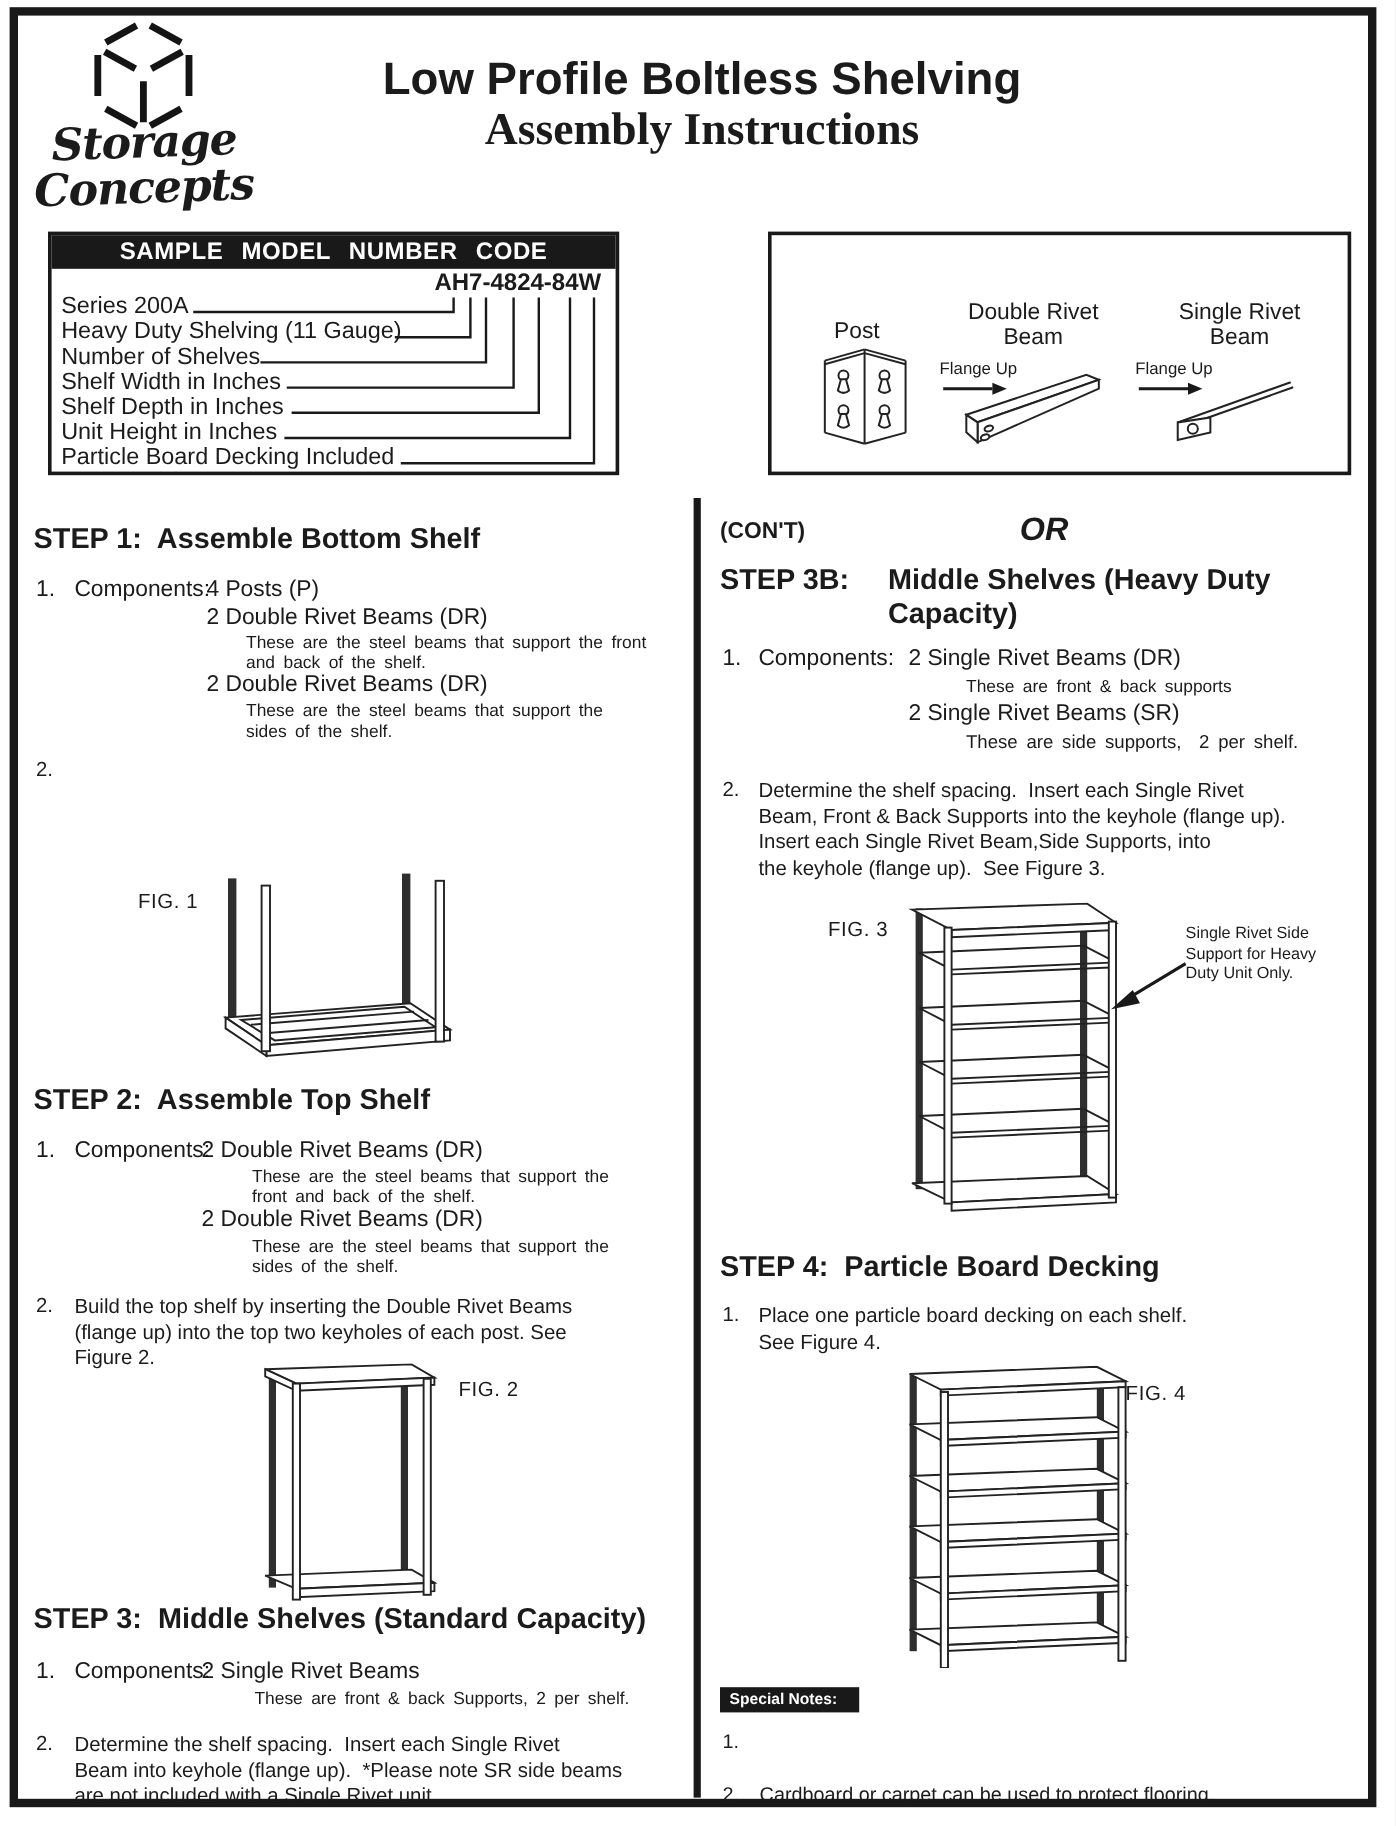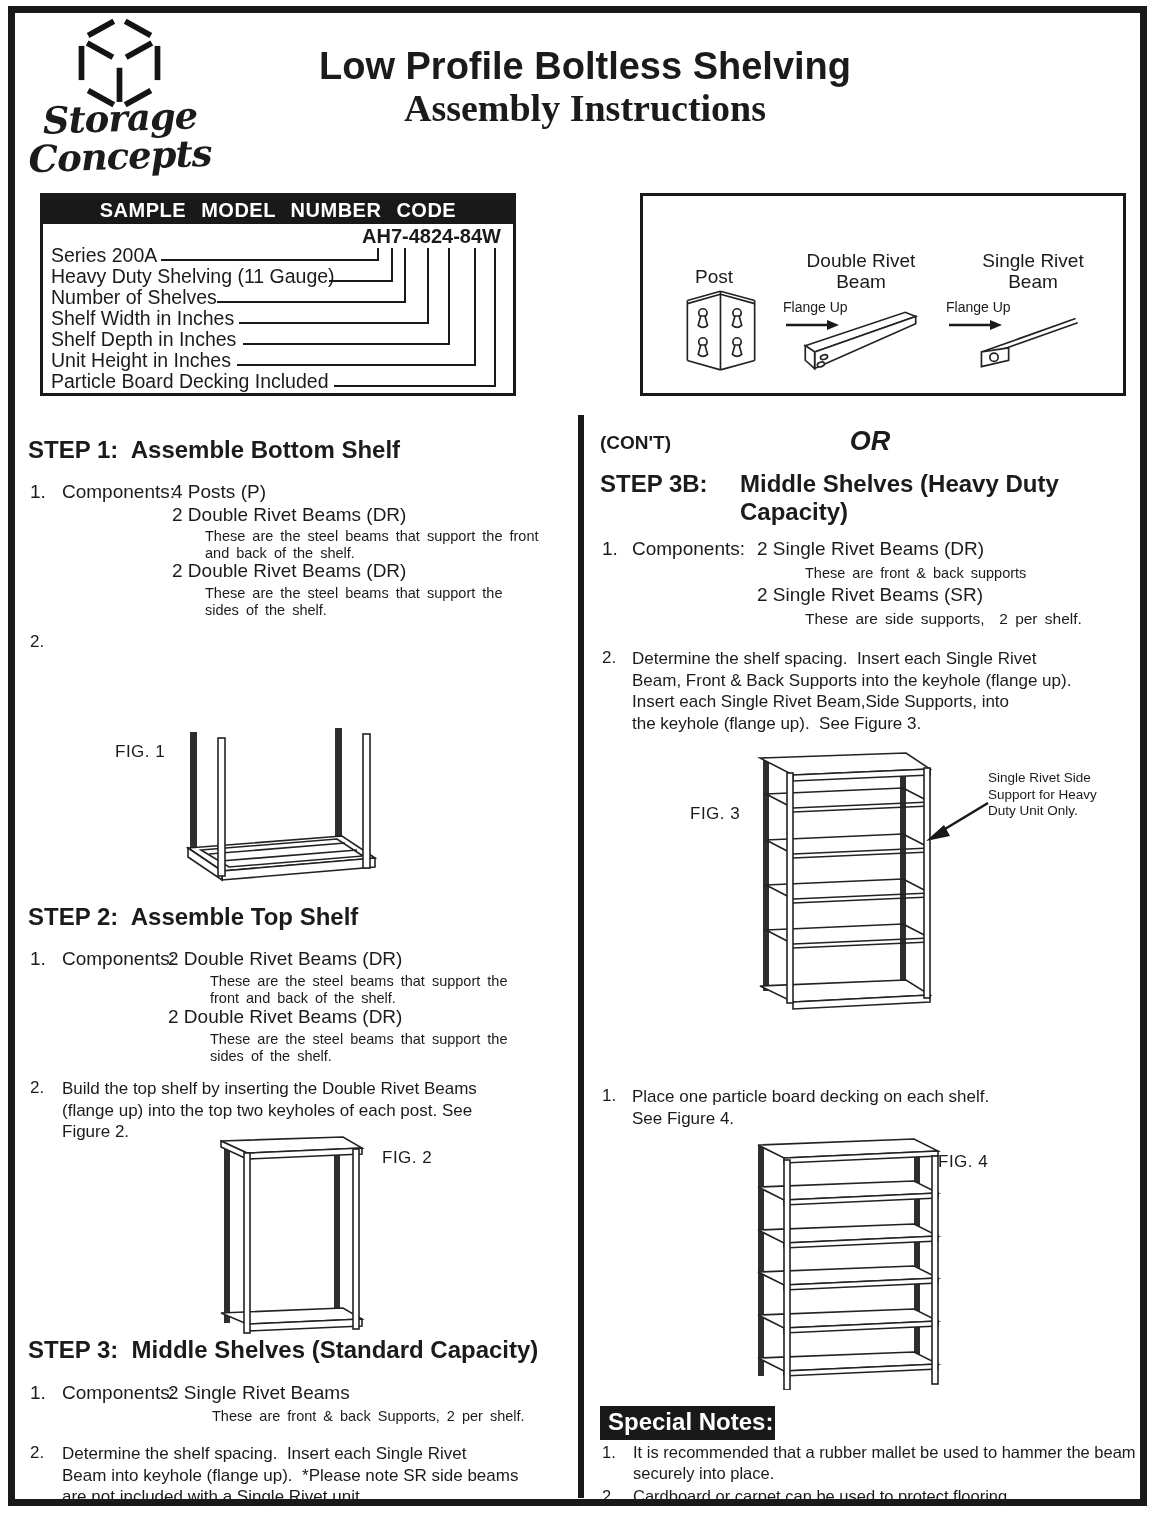--- a/index.html
+++ b/index.html
@@ -14,22 +14,22 @@
   .box{position:absolute;border:3px solid #191919;background:#fff;}
   .box-header{background:#191919;color:#fff;font-weight:bold;font-size:20px;
               text-align:center;letter-spacing:.5px;word-spacing:9px;height:28px;line-height:28px;}
   .step-h{font-size:24px;font-weight:bold;white-space:pre-wrap;}
   .num{font-size:19px;}
   .lbl{font-size:19px;}
   .comp{font-size:19px;}
   .desc{font-size:14.5px;line-height:17px;word-spacing:3px;white-space:pre-wrap;}
   .body-text{font-size:17px;line-height:21.5px;white-space:pre-wrap;}
   .fig-label{font-size:17px;letter-spacing:.5px;}
-  .notes-header{background:#191919;color:#fff;font-size:24px;font-weight:bold;
-                padding:2px 2px 4px 8px;display:inline-block;}
+  .notes-header{background:#191919;color:#fff;font-size:13px;font-weight:bold;
+                padding:2px 18px 4px 8px;display:inline-block;}
   .note-text{font-size:16.5px;line-height:21px;white-space:pre-wrap;}
   .small-cap{font-size:14px;}
   svg .ln{stroke:#222;fill:none;stroke-width:1.6;}
   svg .fillw{fill:#fff;stroke:#222;stroke-width:1.6;}
   svg .filld{fill:#2e2e2e;stroke:none;}
   svg .thick{stroke:#191919;stroke-width:2;fill:none;}
 </style>
 </head>
 <body>
 
@@ -247,21 +247,21 @@
   <div class="abs comp" style="left:757px;top:538px;">2 Single Rivet Beams (DR)</div>
   <div class="abs desc" style="left:805px;top:565px;width:260px;">These are front &amp; back supports</div>
   <div class="abs comp" style="left:757px;top:584px;">2 Single Rivet Beams (SR)</div>
   <div class="abs desc" style="left:805px;top:610px;width:300px;font-size:15.5px;">These are side supports,  2 per shelf.</div>
   <div class="abs num" style="left:602px;top:648px;font-size:17px;">2.</div>
   <div class="abs body-text" style="left:632px;top:648px;width:510px;">Determine the shelf spacing.  Insert each Single Rivet
 Beam, Front &amp; Back Supports into the keyhole (flange up).
 Insert each Single Rivet Beam,Side Supports, into
 the keyhole (flange up).  See Figure 3.</div>
 
-  <div class="abs fig-label" style="left:690px;top:804px;">FIG. 3</div>
+  <div class="abs fig-label" style="left:690px;top:765px;">FIG. 3</div>
   <div class="abs" style="left:748px;top:752px;">
     <svg width="195" height="260" viewBox="0 0 195 260">
       <rect x="15" y="5" width="6" height="234" class="filld"></rect>
       <rect x="152" y="1" width="6" height="232" class="filld"></rect>
       <g class="fillw">
         <path d="M12,6 L158,1 L182,17 L45,23 Z"></path>
         <path d="M45,23 L182,17 L182,23 L45,29 Z"></path>
       </g>
       <g class="ln">
         <line x1="18" y1="42" x2="155" y2="36"></line>
@@ -296,20 +296,21 @@
   <div class="abs pre" style="left:988px;top:770px;width:120px;font-size:13.5px;line-height:16.5px;">Single Rivet Side
 Support for Heavy
 Duty Unit Only.</div>
   <div class="abs" style="left:920px;top:798px;">
     <svg width="75" height="48" viewBox="0 0 75 48">
       <line x1="68" y1="5" x2="20" y2="34" stroke="#191919" stroke-width="2.6"></line>
       <polygon points="6,43 24,27 30,38" fill="#191919"></polygon>
     </svg>
   </div>
 
+  <div class="abs step-h" style="left:600px;top:1042px;">STEP 4:  Particle Board Decking</div>
   <div class="abs num" style="left:602px;top:1086px;font-size:17px;">1.</div>
   <div class="abs body-text" style="left:632px;top:1086px;width:480px;">Place one particle board decking on each shelf.
 See Figure 4.</div>
 
   <div class="abs fig-label" style="left:938px;top:1152px;">FIG. 4</div>
   <div class="abs" style="left:748px;top:1138px;">
     <svg width="200" height="252" viewBox="0 0 200 252">
       <rect x="10" y="8" width="6" height="230" class="filld"></rect>
       <rect x="166" y="4" width="6" height="226" class="filld"></rect>
       <g class="fillw">
@@ -328,17 +329,15 @@
       </g>
       <rect x="36" y="22" width="6" height="230" class="fillw"></rect>
       <rect x="184" y="18" width="6" height="228" class="fillw"></rect>
     </svg>
   </div>
 
   <div class="abs" style="left:600px;top:1406px;">
     <span class="notes-header">Special Notes:</span>
   </div>
   <div class="abs note-text" style="left:602px;top:1442px;">1.</div>
-  <div class="abs note-text" style="left:633px;top:1442px;width:510px;">It is recommended that a rubber mallet be used to hammer the beam
-securely into place.</div>
   <div class="abs note-text" style="left:602px;top:1486px;">2.</div>
   <div class="abs note-text" style="left:633px;top:1486px;width:510px;">Cardboard or carpet can be used to protect flooring.</div>
 </div>
 
 </body></html>

